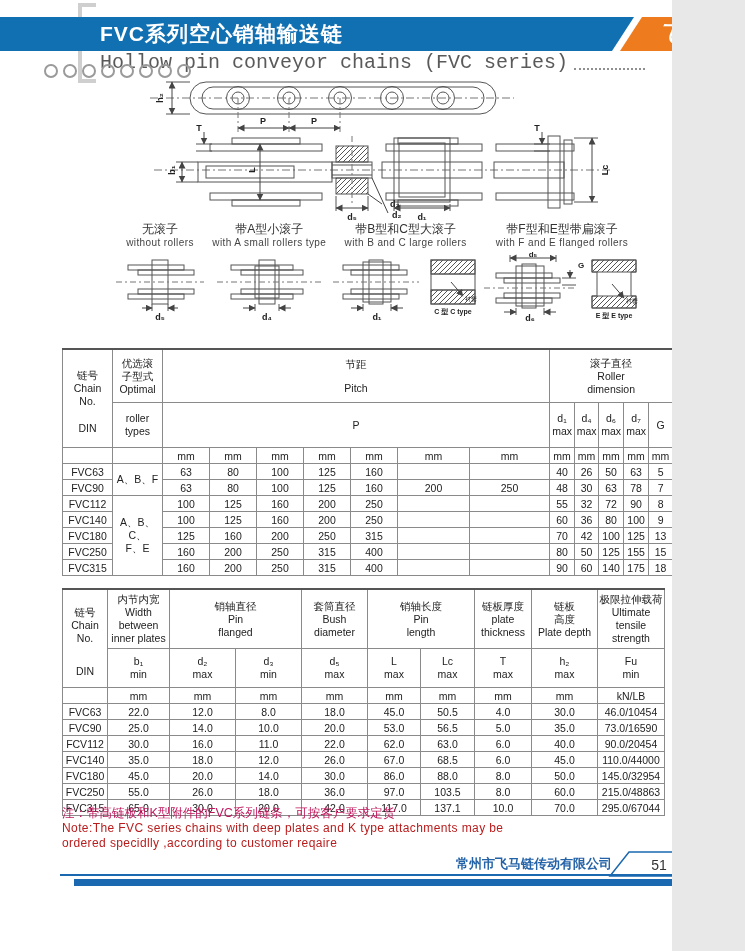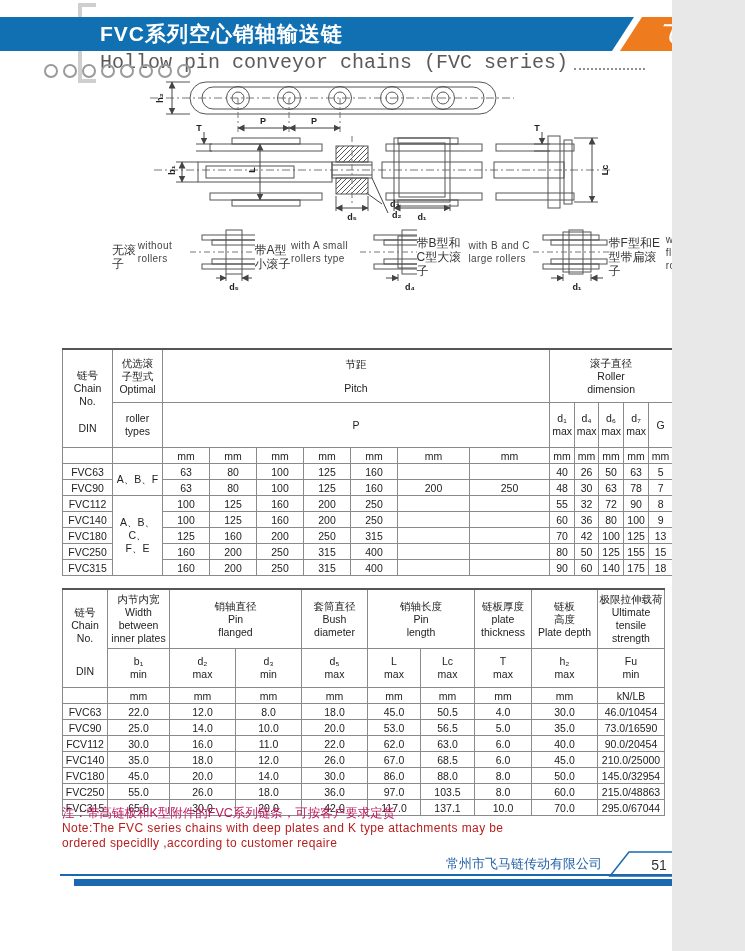--- a/index.html
+++ b/index.html
@@ -22,23 +22,23 @@
                      font-family:"Liberation Serif",serif;transform:skewX(-6deg);}
   .subtitle-row{position:absolute;left:100px;top:51px;width:545px;display:flex;align-items:flex-end;}
   .subtitle{font-family:Liberation Mono, monospace;font-size:20px;color:#5a5a5a;white-space:nowrap;}
   .dots{flex:1;border-bottom:2px dotted #8f8f8f;margin:0 0 4px 6px;}
   .circles{position:absolute;left:44px;top:64px;display:flex;gap:5px;}
   .circles span{width:10px;height:10px;border:2px solid #9a9a9a;border-radius:50%;display:inline-block;}
 
   
   .maindiag{position:absolute;left:146px;top:74px;}
   .rollers{position:absolute;left:112px;top:222px;width:530px;display:flex;justify-content:space-between;}
-  .rfig{display:flex;flex-direction:row;align-items:center;}
+  .rfig{display:flex;flex-direction:column;align-items:center;}
   .cap-cn{font-size:12px;color:#333;line-height:14px;}
-  .cap-en{font-size:10px;color:#444;letter-spacing:.4px;line-height:13px;margin-bottom:10px;}
+  .cap-en{font-size:10px;color:#444;letter-spacing:.4px;line-height:13px;margin-bottom:3px;}
 
   
   table.tbl{position:absolute;left:62px;border-collapse:collapse;table-layout:fixed;background:#fff;}
   table.tbl td{border:1px solid #8a8a8a;text-align:center;vertical-align:middle;
                font-size:10.5px;padding:0;color:#222;}
   table.tbl{border-top:2px solid #555;}
   .pre{white-space:pre-line;line-height:13px;}
   .t1{top:348px;width:600px;}
   .t2{top:588px;width:602px;}
   .hrow1 td{height:52px;}
@@ -54,21 +54,21 @@
 
   
   .notes{position:absolute;left:62px;top:806px;line-height:15px;}
   .note-cn{font-size:12.5px;color:#be185d;}
   .note-en{font-size:12px;color:#b91c1c;letter-spacing:.4px;}
 
   
   .footer{position:absolute;left:60px;top:850px;width:646px;height:40px;}
   .f-en{position:absolute;left:108px;top:6px;font-family:"Liberation Serif",serif;
         font-size:12.5px;color:#2563a8;}
-  .f-cn{position:absolute;left:386px;top:5px;font-size:13px;font-weight:normal;color:#2563a8;}
+  .f-cn{position:absolute;left:396px;top:5px;font-size:13px;font-weight:bold;color:#2563a8;}
   .f-line{position:absolute;left:0;top:24px;width:646px;border-top:2px solid #1a68b0;}
   .f-bar{position:absolute;left:14px;top:29px;width:618px;height:7px;background:#1a68b0;}
   .f-trap{position:absolute;left:548px;top:1px;}
   svg text{font-family:"Liberation Sans",sans-serif;}
 </style>
 </head>
 <body>
 
 <div class="page">
 
@@ -616,21 +616,21 @@
     <tr class="drow">
       <td>FVC140</td>
       <td>35.0</td>
           <td>18.0</td>
           <td>12.0</td>
           <td>26.0</td>
           <td>67.0</td>
           <td>68.5</td>
           <td>6.0</td>
           <td>45.0</td>
-          <td>210.0/25000</td>
+          <td>110.0/44000</td>
     </tr>
     <tr class="drow">
       <td>FVC180</td>
       <td>45.0</td>
           <td>20.0</td>
           <td>14.0</td>
           <td>30.0</td>
           <td>86.0</td>
           <td>88.0</td>
           <td>8.0</td>

